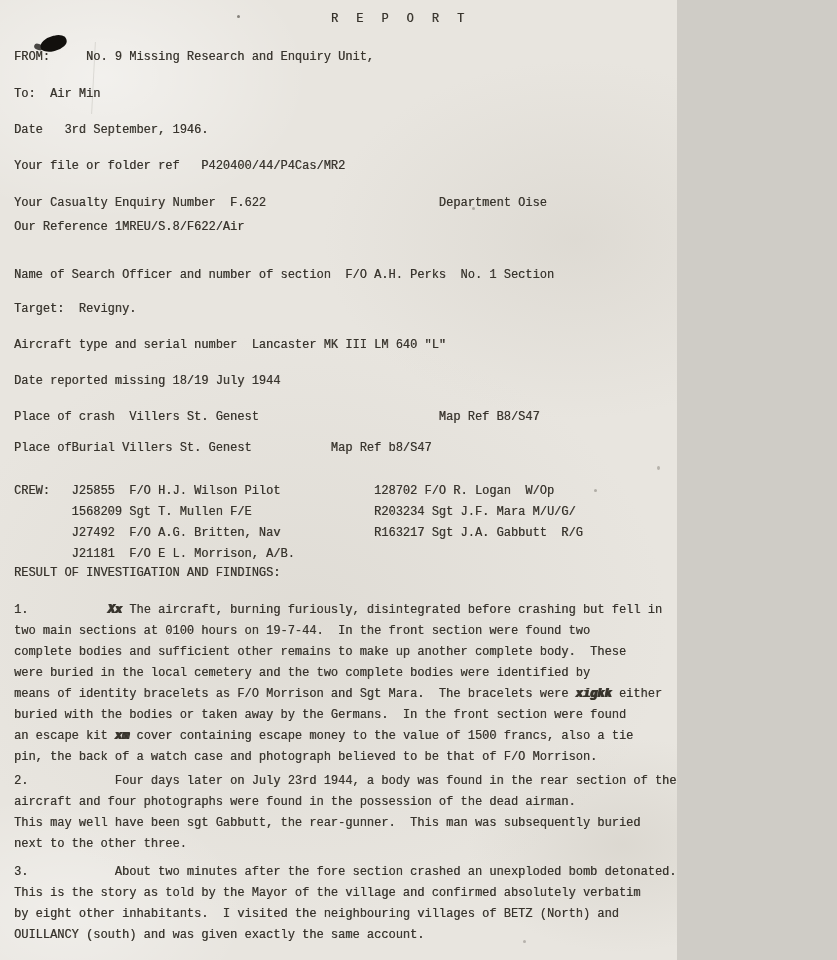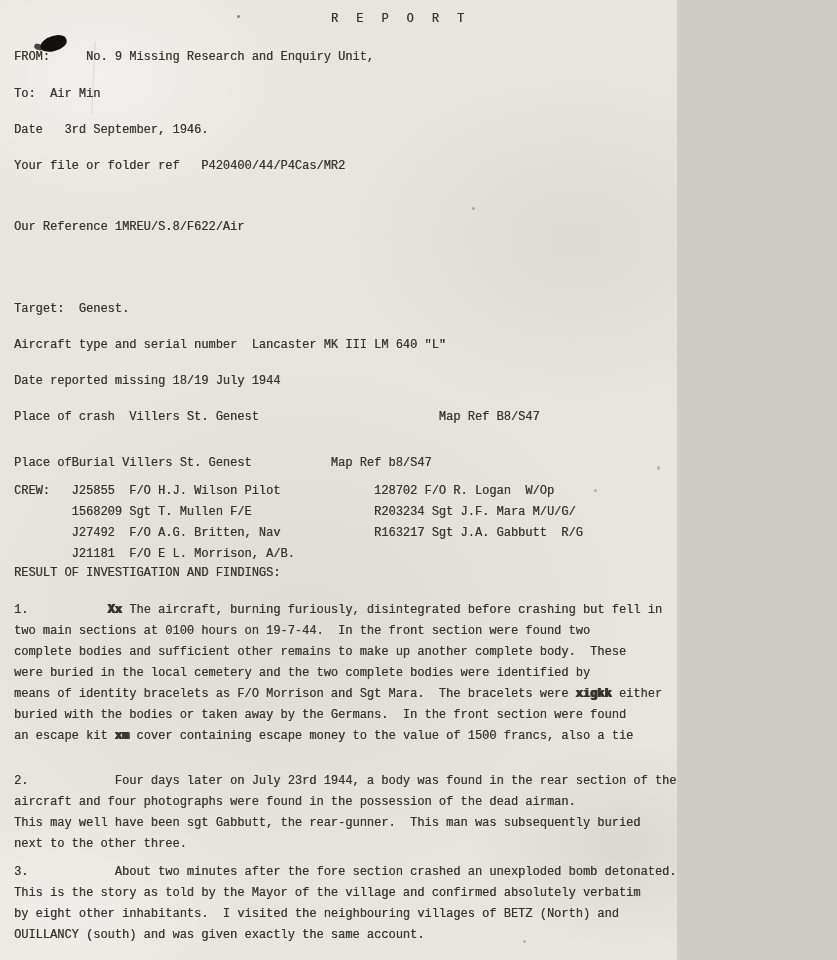--- a/index.html
+++ b/index.html
@@ -19,20 +19,21 @@
   .line {
     position:absolute; left:14px; white-space:pre;
     text-shadow:0.4px 0.3px 0.4px rgba(45,41,34,0.55);
   }
   .para { position:absolute; left:14px; line-height:21px; }
   .para > div { white-space:pre; text-shadow:0.4px 0.3px 0.4px rgba(45,41,34,0.55); }
   .title { left:331px; letter-spacing:0.45em; }
   .xout {
     font-weight:bold;
     text-shadow:0.9px 0 currentColor, -0.6px 0 rgba(45,41,34,0.8);
+    font-style:italic;
   }
   .blot {
     position:absolute; left:40px; top:36px; width:27px; height:15px;
     background:#12100d; border-radius:62% 45% 55% 48%;
     transform:rotate(-14deg);
   }
   .blot-tail {
     position:absolute; left:34px; top:44px; width:9px; height:6px;
     background:rgba(18,16,13,0.75); border-radius:50% 60% 45% 55%;
     transform:rotate(20deg);
@@ -62,44 +63,47 @@
 
   <div class="line title" style="top:12px">R E P O R T</div>
 
   <div class="blot"></div>
   <div class="blot-tail"></div>
 
   <div class="line" style="top:50px">FROM:     No. 9 Missing Research and Enquiry Unit,</div>
   <div class="line" style="top:87px">To:  Air Min</div>
   <div class="line" style="top:123px">Date   3rd September, 1946.</div>
   <div class="line" style="top:159px">Your file or folder ref   P420400/44/P4Cas/MR2</div>
+  <div class="line" style="top:196px">Your Casualty Enquiry Number  F.622                        Department Oise</div>
   <div class="line" style="top:220px">Our Reference 1MREU/S.8/F622/Air</div>
-  <div class="line" style="top:302px">Target:  Genest.</div>
+  <div class="line" style="top:268px">Name of Search Officer and number of section  F/O A.H. Perks  No. 1 Section</div>
+  <div class="line" style="top:302px">Target:  Revigny.</div>
   <div class="line" style="top:338px">Aircraft type and serial number  Lancaster MK III LM 640 "L"</div>
   <div class="line" style="top:374px">Date reported missing 18/19 July 1944</div>
   <div class="line" style="top:410px">Place of crash  Villers St. Genest                         Map Ref B8/S47</div>
-  <div class="line" style="top:456px">Place ofBurial Villers St. Genest           Map Ref b8/S47</div>
+  <div class="line" style="top:441px">Place ofBurial Villers St. Genest           Map Ref b8/S47</div>
 
   <div class="para" style="top:481px">
     <div>CREW:   J25855  F/O H.J. Wilson Pilot             128702 F/O R. Logan  W/Op</div>
     <div>        1568209 Sgt T. Mullen F/E                 R203234 Sgt J.F. Mara M/U/G/</div>
     <div>        J27492  F/O A.G. Britten, Nav             R163217 Sgt J.A. Gabbutt  R/G</div>
     <div>        J21181  F/O E L. Morrison, A/B.</div>
   </div>
 
   <div class="line" style="top:566px">RESULT OF INVESTIGATION AND FINDINGS:</div>
 
   <div class="para" style="top:600px">
     <div><span>1.           </span><span class="xout">Xx</span><span> The aircraft, burning furiously, disintegrated before crashing but fell in</span></div>
     <div>two main sections at 0100 hours on 19-7-44.  In the front section were found two</div>
     <div>complete bodies and sufficient other remains to make up another complete body.  These</div>
     <div>were buried in the local cemetery and the two complete bodies were identified by</div>
     <div><span>means of identity bracelets as F/O Morrison and Sgt Mara.  The bracelets were </span><span class="xout">xigkk</span><span> either</span></div>
     <div>buried with the bodies or taken away by the Germans.  In the front section were found</div>
     <div><span>an escape kit </span><span class="xout">xm</span><span> cover containing escape money to the value of 1500 francs, also a tie</span></div>
+    <div>pin, the back of a watch case and photograph believed to be that of F/O Morrison.</div>
   </div>
 
   <div class="para" style="top:771px">
     <div><span>2.            Four days later on July 23rd 1944, a body was found in the rear section of the </span><span class="xout">xxx</span></div>
     <div>aircraft and four photographs were found in the possession of the dead airman.</div>
     <div>This may well have been sgt Gabbutt, the rear-gunner.  This man was subsequently buried</div>
     <div>next to the other three.</div>
   </div>
 
   <div class="para" style="top:862px">

